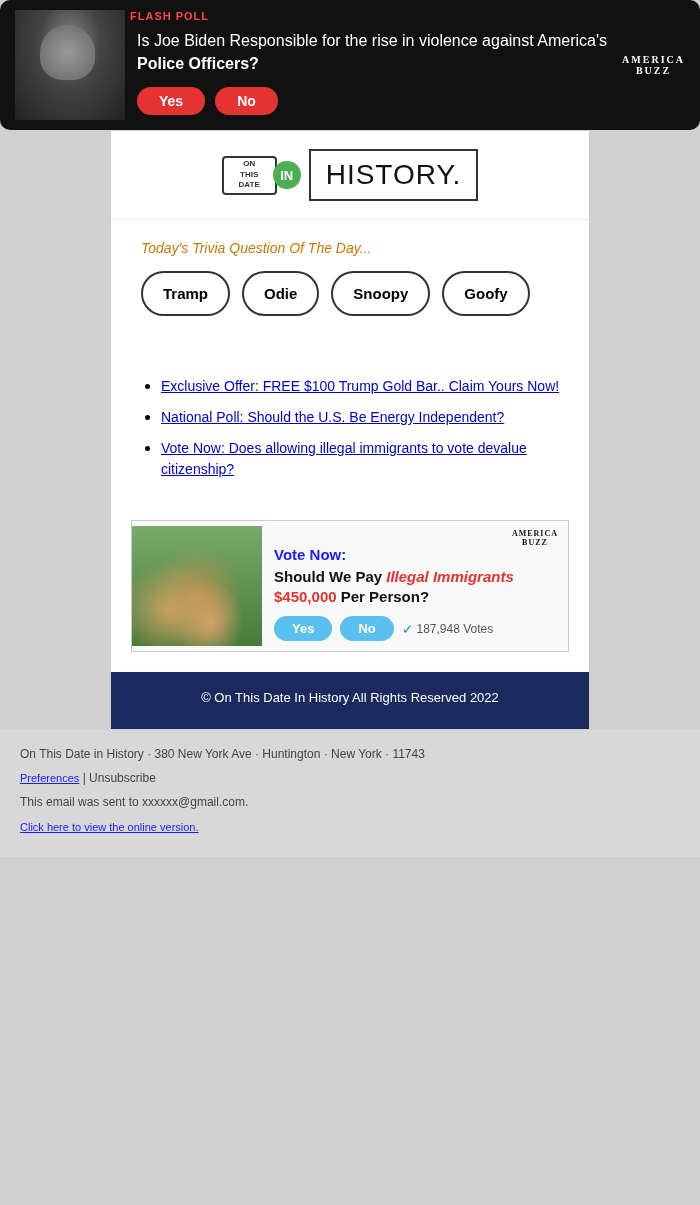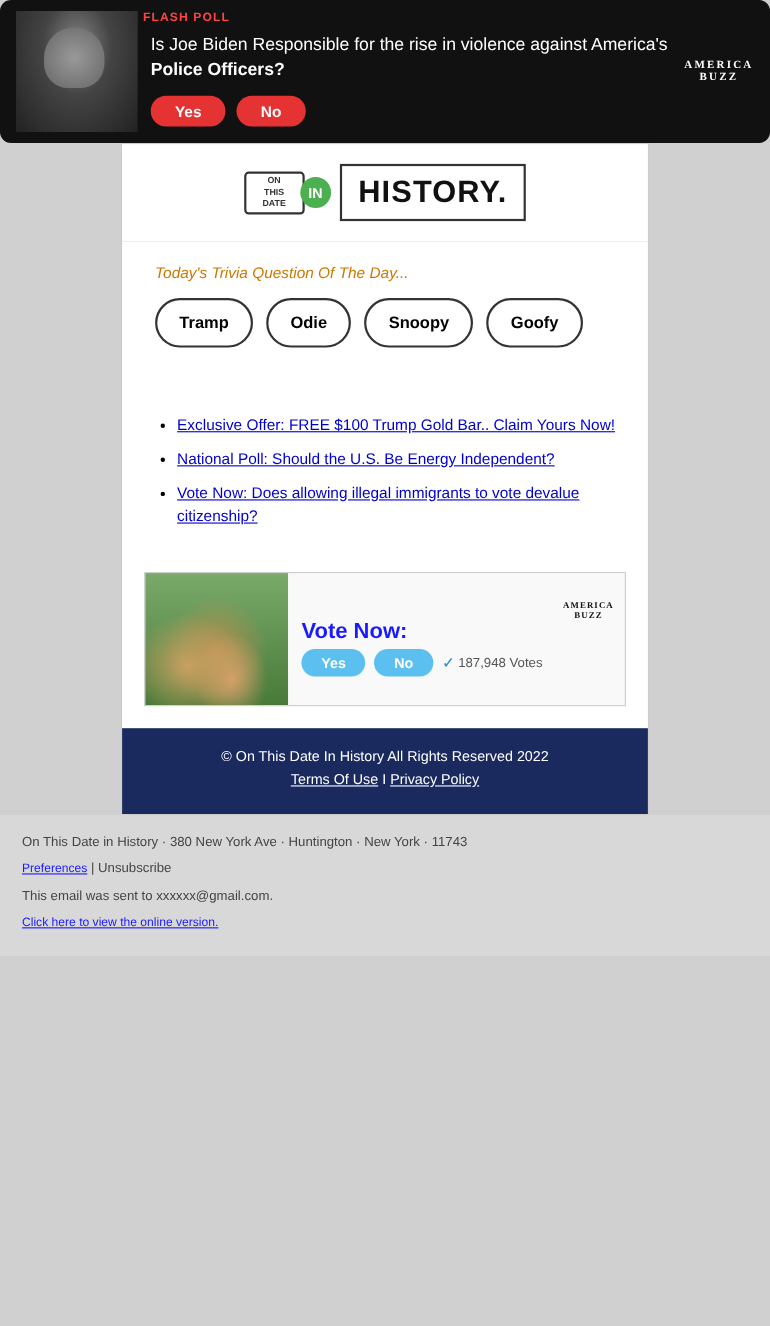--- a/index.html
+++ b/index.html
@@ -156,21 +156,21 @@
       align-items: center;
       justify-content: center;
       color: white;
       font-weight: bold;
       font-size: 13px;
       margin-left: -8px;
       z-index: 1;
     }
     .history-text {
       font-size: 28px;
-      font-weight: bold;
+      font-weight: normal;
       color: #111;
       letter-spacing: 1px;
       border: 2px solid #333;
       padding: 8px 15px;
       margin-left: 4px;
     }
 
     
     .trivia-section {
       padding: 20px 30px 30px;
@@ -269,21 +269,21 @@
       font-family: serif;
     }
     .ad-buzz-logo span {
       font-size: 8px;
       display: block;
       text-align: center;
       letter-spacing: 1px;
     }
     .ad-vote-now {
       color: #1a1aff;
-      font-size: 20px;
+      font-size: 15px;
       font-weight: bold;
       margin-bottom: 4px;
       margin-top: 15px;
     }
     .ad-question {
       font-size: 15px;
       font-weight: bold;
       color: #111;
       line-height: 1.3;
       margin-bottom: 10px;
@@ -430,38 +430,36 @@
   <div class="ad-banner">
     <div class="ad-photo">
       <div class="ad-photo-crowd"></div>
     </div>
     <div class="ad-content">
       <div class="ad-buzz-logo">
         <span>AMERICA</span>
         <span>BUZZ</span>
       </div>
       <div class="ad-vote-now">Vote Now:</div>
+      <div class="ad-question">
+        <span>Should We Pay </span><span class="highlight">Illegal Immigrants</span><span class="highlight2"> $450,000</span><span> Per Person?</span>
+      </div>
       <div class="ad-buttons-row">
         <button class="ad-yes-btn">Yes</button>
         <button class="ad-no-btn">No</button>
         <div class="ad-votes">
           <span class="checkmark">✓</span>
           <span>187,948 Votes</span>
         </div>
       </div>
     </div>
   </div>
 
   <div class="footer-dark">
     <p>© On This Date In History All Rights Reserved 2022</p>
-    <p>
-      <a href="#">Terms Of Use</a>
-      <span>I</span>
-      <a href="#">Privacy Policy</a>
-    </p>
   </div>
 
 </div>
 
 <div class="bottom-bar">
   <p>On This Date in History · 380 New York Ave · Huntington · New York · 11743</p>
   <p>
     <a href="#">Preferences</a>
     <span> | </span>
     <span>Unsubscribe</span>

